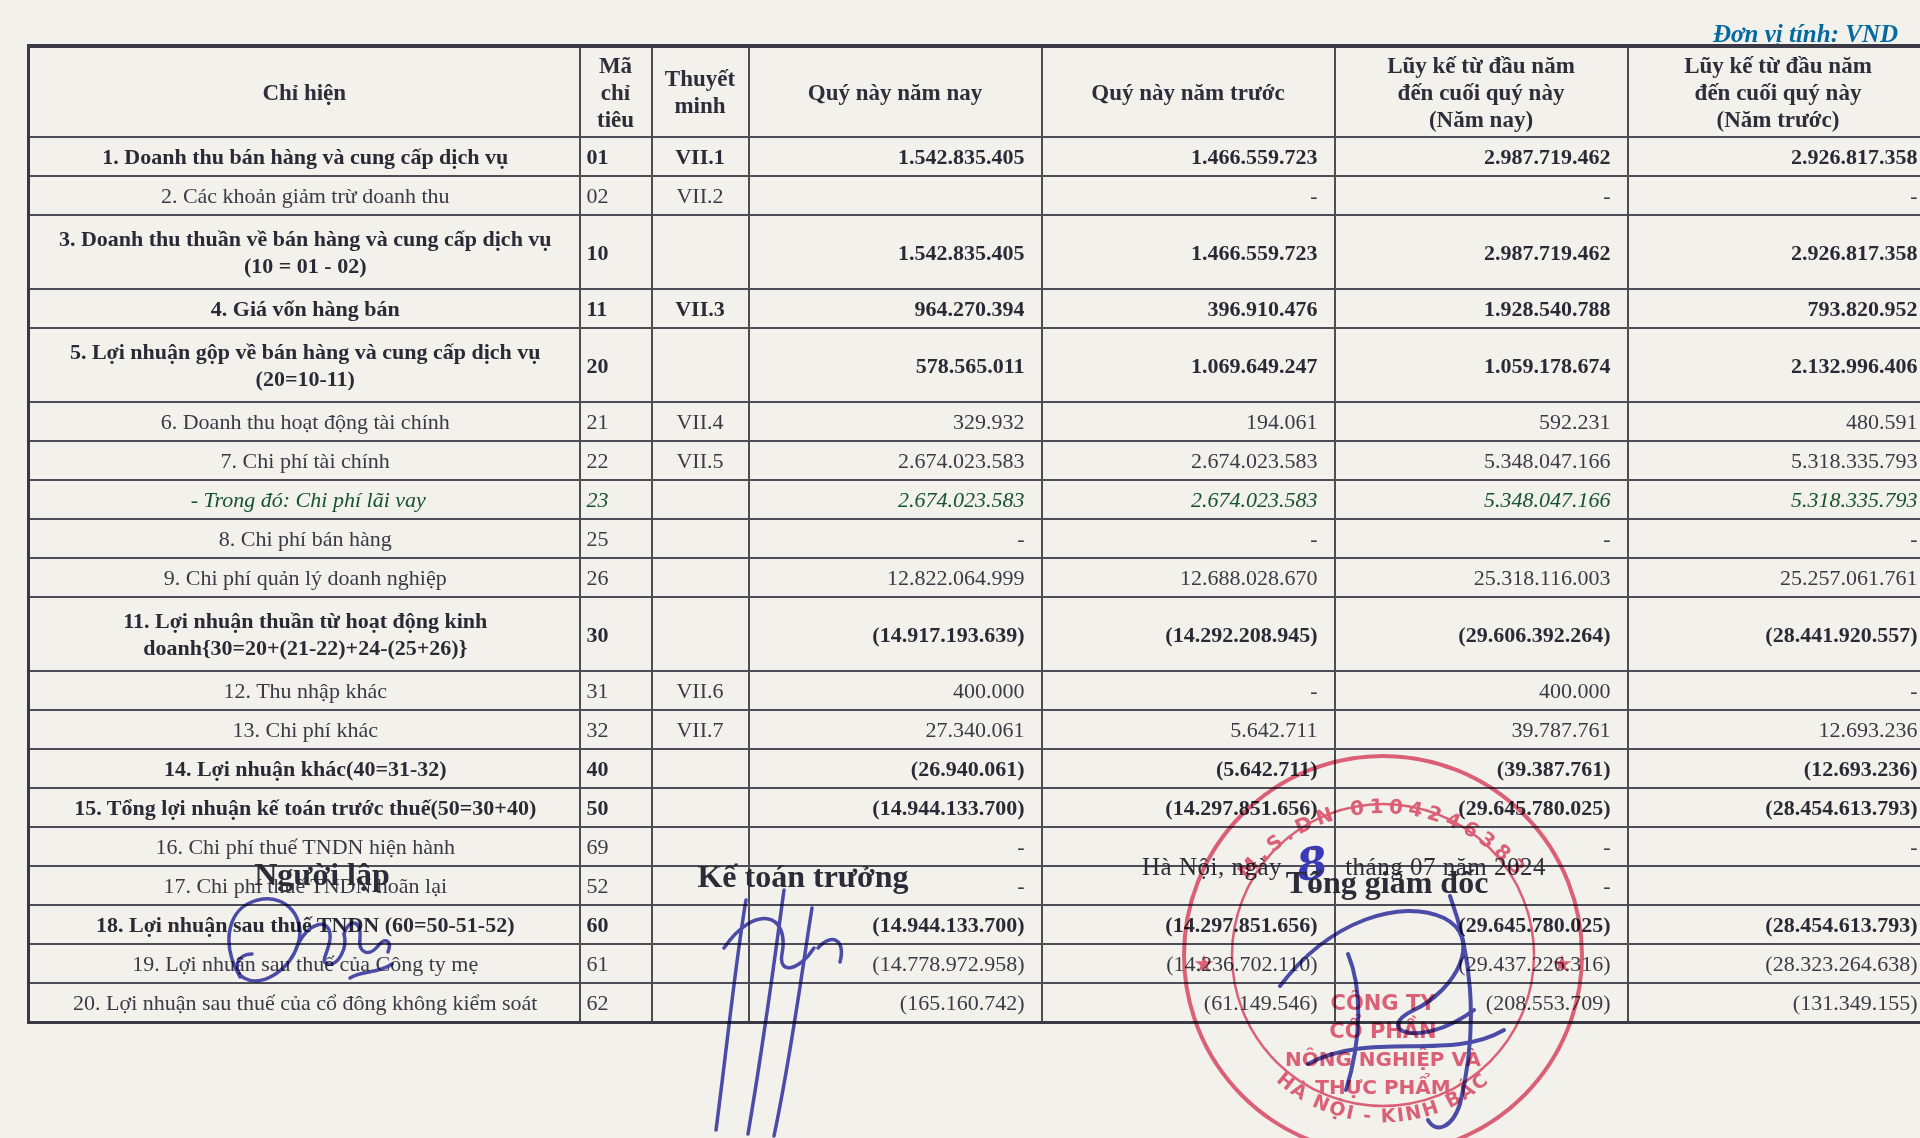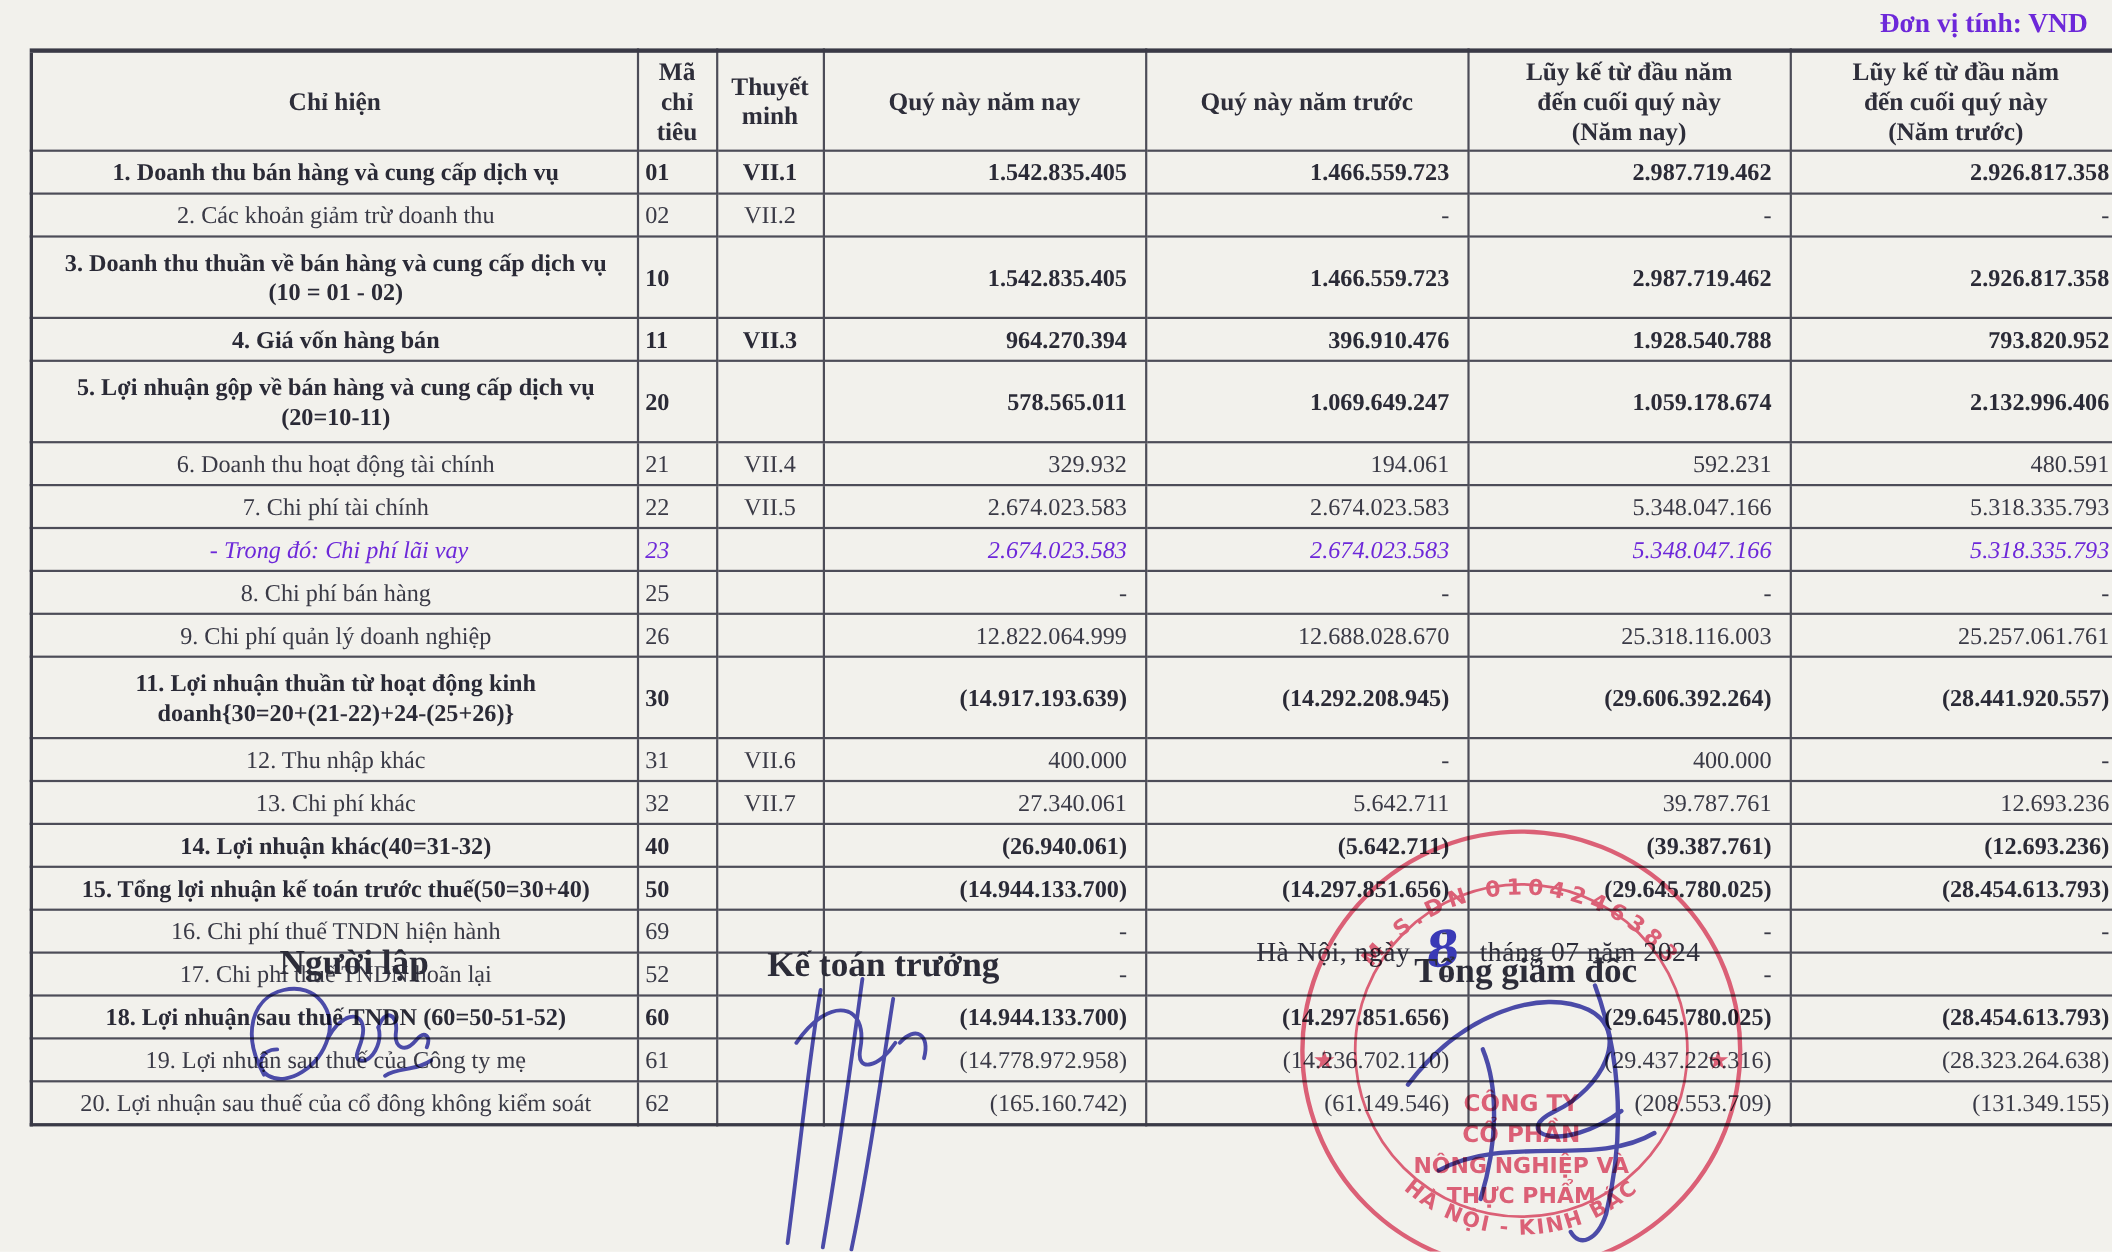--- a/index.html
+++ b/index.html
@@ -4,22 +4,22 @@
 <style>
   html,body{margin:0;padding:0;}
   body{
     width:1920px;height:1138px;position:relative;overflow:hidden;
     background:#f2f1ec;
     font-family:"Liberation Serif","DejaVu Serif",serif;
     color:#343440;
   }
   
   .unit-note{
-    position:absolute;top:8px;right:22px;
-    font-weight:bold;font-size:25px;color:#6d28d9;
+    position:absolute;top:20px;right:22px;
+    font-style:italic;font-weight:bold;font-size:25px;color:#0369a1;
   }
   
   table.report{
     position:absolute;left:27px;top:44px;width:1900px;
     border-collapse:collapse;table-layout:fixed;
     background:transparent;
   }
   table.report, table.report th, table.report td{
     border:2px solid #4d4d58;
   }
@@ -41,21 +41,21 @@
   td.td-num:last-child{padding-right:10px;}
   
   tbody tr:nth-child(1) td, tbody tr:nth-child(3) td, tbody tr:nth-child(4) td,
   tbody tr:nth-child(5) td, tbody tr:nth-child(11) td, tbody tr:nth-child(14) td,
   tbody tr:nth-child(15) td, tbody tr:nth-child(18) td{
     font-weight:bold;color:#2a2a36;
   }
   
   tbody tr:nth-child(3), tbody tr:nth-child(5), tbody tr:nth-child(11){height:74px;}
   
-  tbody tr:nth-child(8) td{font-style:italic;color:#6d28d9;}
+  tbody tr:nth-child(8) td{font-style:italic;color:#14532d;}
   tbody tr:nth-child(8) td.td-label{padding-left:14px;}
   
   .signer{
     position:absolute;font-weight:bold;font-size:32px;color:#2c2c38;
     text-align:center;width:260px;
   }
   .signer.s1{left:192px;top:856px;}
   .signer.s2{left:673px;top:858px;}
   .signer.s3{left:1257px;top:864px;}
   .date-line{

